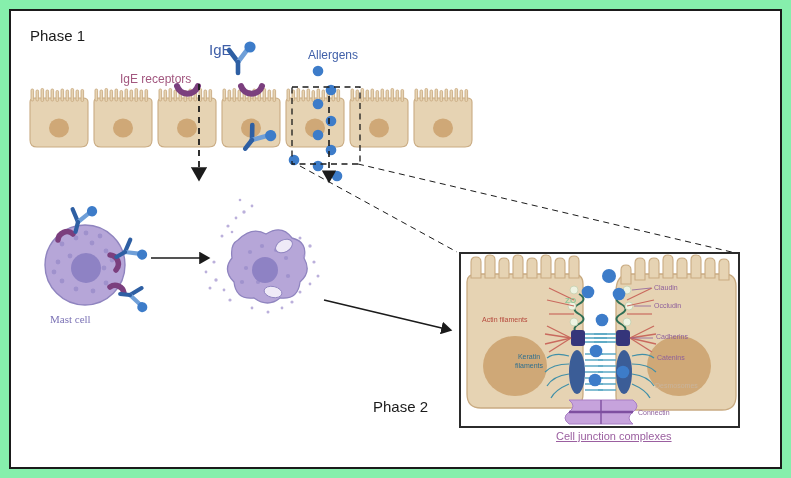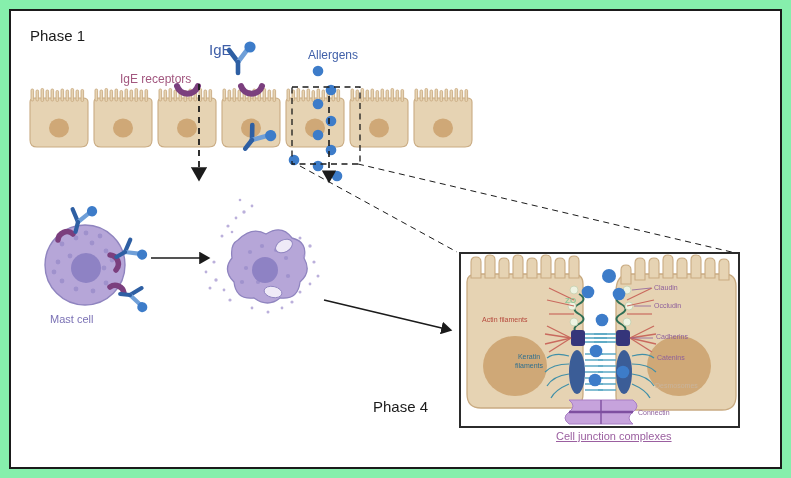--- a/index.html
+++ b/index.html
@@ -4,21 +4,21 @@
 <style>
   html,body{margin:0;padding:0;background:#ffffff;}
   body{font-family:"Liberation Sans","DejaVu Sans",sans-serif;}
   #stage{position:relative;width:791px;height:478px;background:#86efac;overflow:hidden;}
   #frame{position:absolute;left:9px;top:9px;width:773px;height:460px;border:2px solid #1b1b1b;box-sizing:border-box;background:#fff;}
   .lbl{position:absolute;white-space:nowrap;}
   .phase{font-size:15px;color:#1b1b1b;}
   .tag-ige{font-size:15px;color:#3f5fa8;}
   .tag-rec{font-size:12px;color:#a2577f;}
   .tag-all{font-size:12px;color:#3f5fa8;}
-  .tag-mast{font-size:11px;color:#7b72b5;}
+  .tag-mast{font-size:11px;color:#7b72b5;font-family:Liberation Serif, serif;}
   .tag-cap{font-size:11px;color:#9b5fa0;}
   .t-red{font-size:7px;color:#b5483c;}
   .t-teal{font-size:7px;color:#2f6f8f;line-height:9px;}
   .t-pur{font-size:7px;color:#8e5f9b;}
   .t-grn{font-size:8px;color:#8fc79a;font-weight:bold;}
   .t-fade{font-size:7px;color:#c9b49c;}
   svg{position:absolute;left:0;top:0;overflow:visible;}
   #inset{position:absolute;left:459px;top:252px;width:281px;height:176px;border:2px solid #2b2b2b;box-sizing:border-box;background:#fff;overflow:hidden;}
 </style>
 </head>
@@ -205,21 +205,21 @@
     <line x1="151" y1="258" x2="208" y2="258" stroke="#1b1b1b" stroke-width="1.6" marker-end="url(#ah2)"></line>
 
     <line x1="324" y1="300" x2="450" y2="330" stroke="#1b1b1b" stroke-width="1.6" marker-end="url(#ah2)"></line>
   </svg>
 
   <div class="lbl phase" style="left:30px;top:27px;">Phase 1</div>
   <div class="lbl tag-ige" style="left:209px;top:41px;">IgE</div>
   <div class="lbl tag-rec" style="left:120px;top:72px;">IgE receptors</div>
   <div class="lbl tag-all" style="left:308px;top:48px;">Allergens</div>
   <div class="lbl tag-mast" style="left:50px;top:313px;">Mast cell</div>
-  <div class="lbl phase" style="left:373px;top:398px;">Phase 4</div>
+  <div class="lbl phase" style="left:373px;top:398px;">Phase 2</div>
   <div class="lbl tag-cap" style="left:556px;top:430px;text-decoration:underline;">Cell junction complexes</div>
 
   <div id="inset">
     <svg width="281" height="176">
       <defs>
         <g id="bigcell">
           <path d="M4,22 q0,-6 8,-6 h108 q8,0 8,8 v120 q0,12 -12,12 h-100 q-12,0 -12,-12 z" fill="#e6d3b3" stroke="#c9ab82" stroke-width="1.2"></path>
         </g>
       </defs>
 

